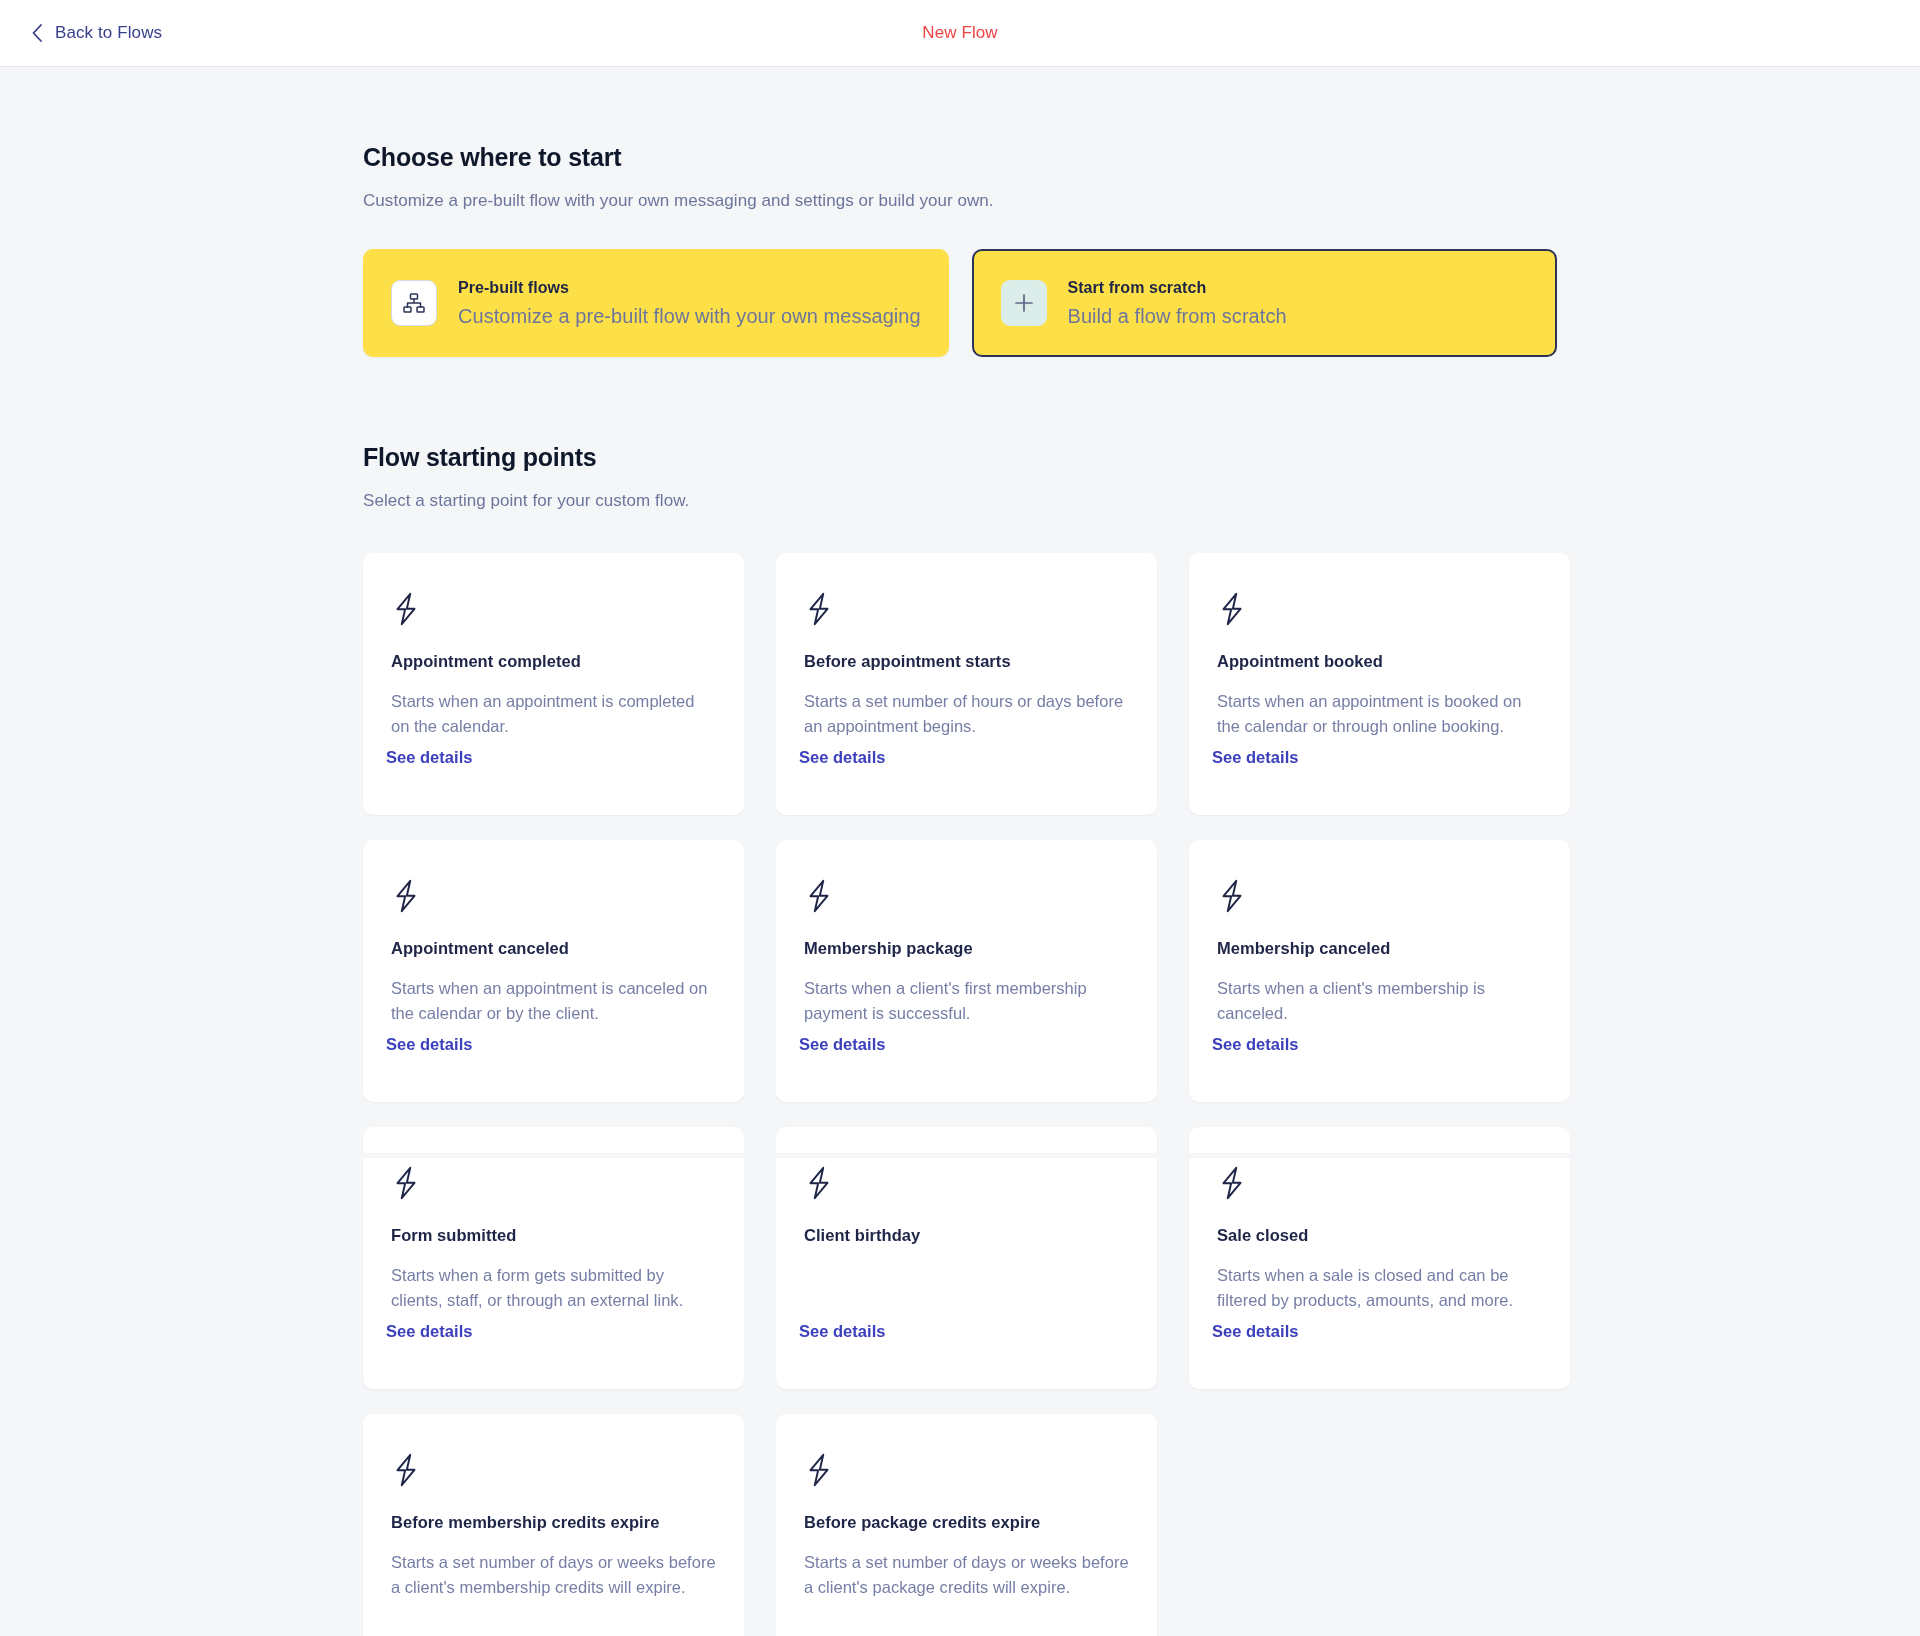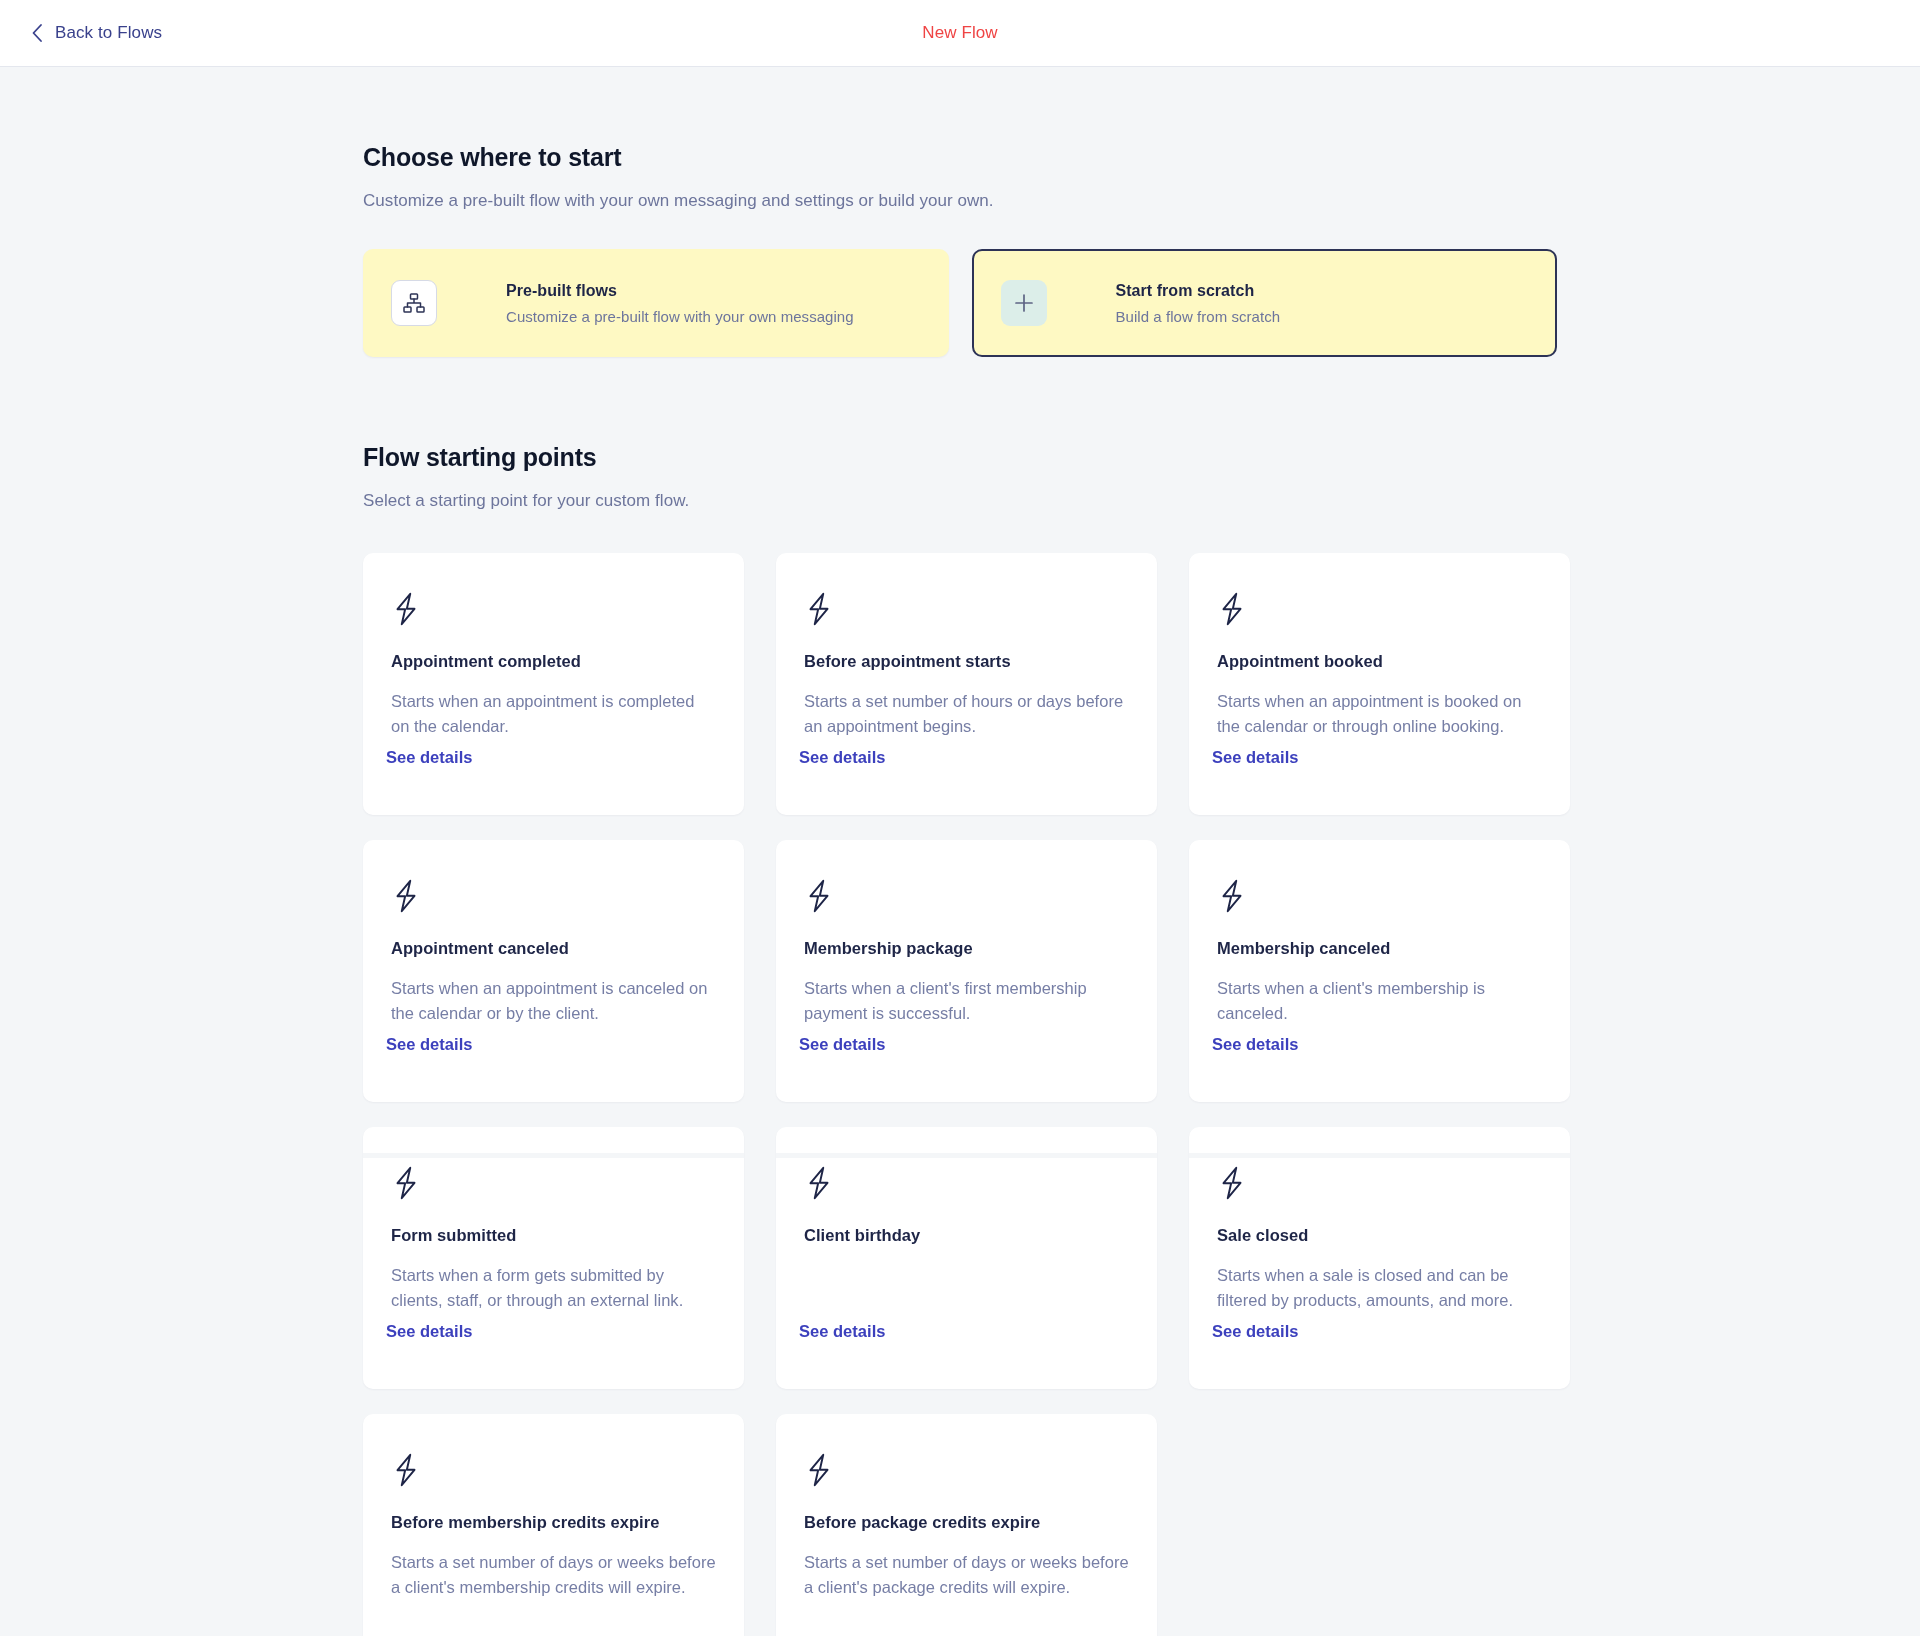--- a/index.html
+++ b/index.html
@@ -86,29 +86,28 @@
   
   .start-options {
     margin-top: 38px;
     display: flex;
     gap: 23px;
   }
 
   .start-card {
     width: 586px;
     height: 108px;
-    background: #fef9c3;
+    background: #fde047;
     border-radius: 10px;
     display: flex;
     align-items: center;
     padding-left: 27px;
     cursor: pointer;
     border: 1px solid transparent;
     box-shadow: 0 1px 2px rgba(30, 37, 71, 0.06);
-    gap: 48px;
   }
 
   .start-card.selected {
     border: 2px solid #2d3356;
     box-shadow: none;
   }
 
   .start-icon-box {
     width: 46px;
     height: 46px;
@@ -134,21 +133,21 @@
 
   .start-card-title {
     font-size: 16px;
     font-weight: bold;
     color: #1e2547;
     letter-spacing: 0.05px;
   }
 
   .start-card-desc {
     margin-top: 8px;
-    font-size: 15px;
+    font-size: 20px;
     color: #6d759c;
     letter-spacing: 0.05px;
   }
 
   
   .starting-points {
     margin-top: 86px;
   }
 
   .grid {

